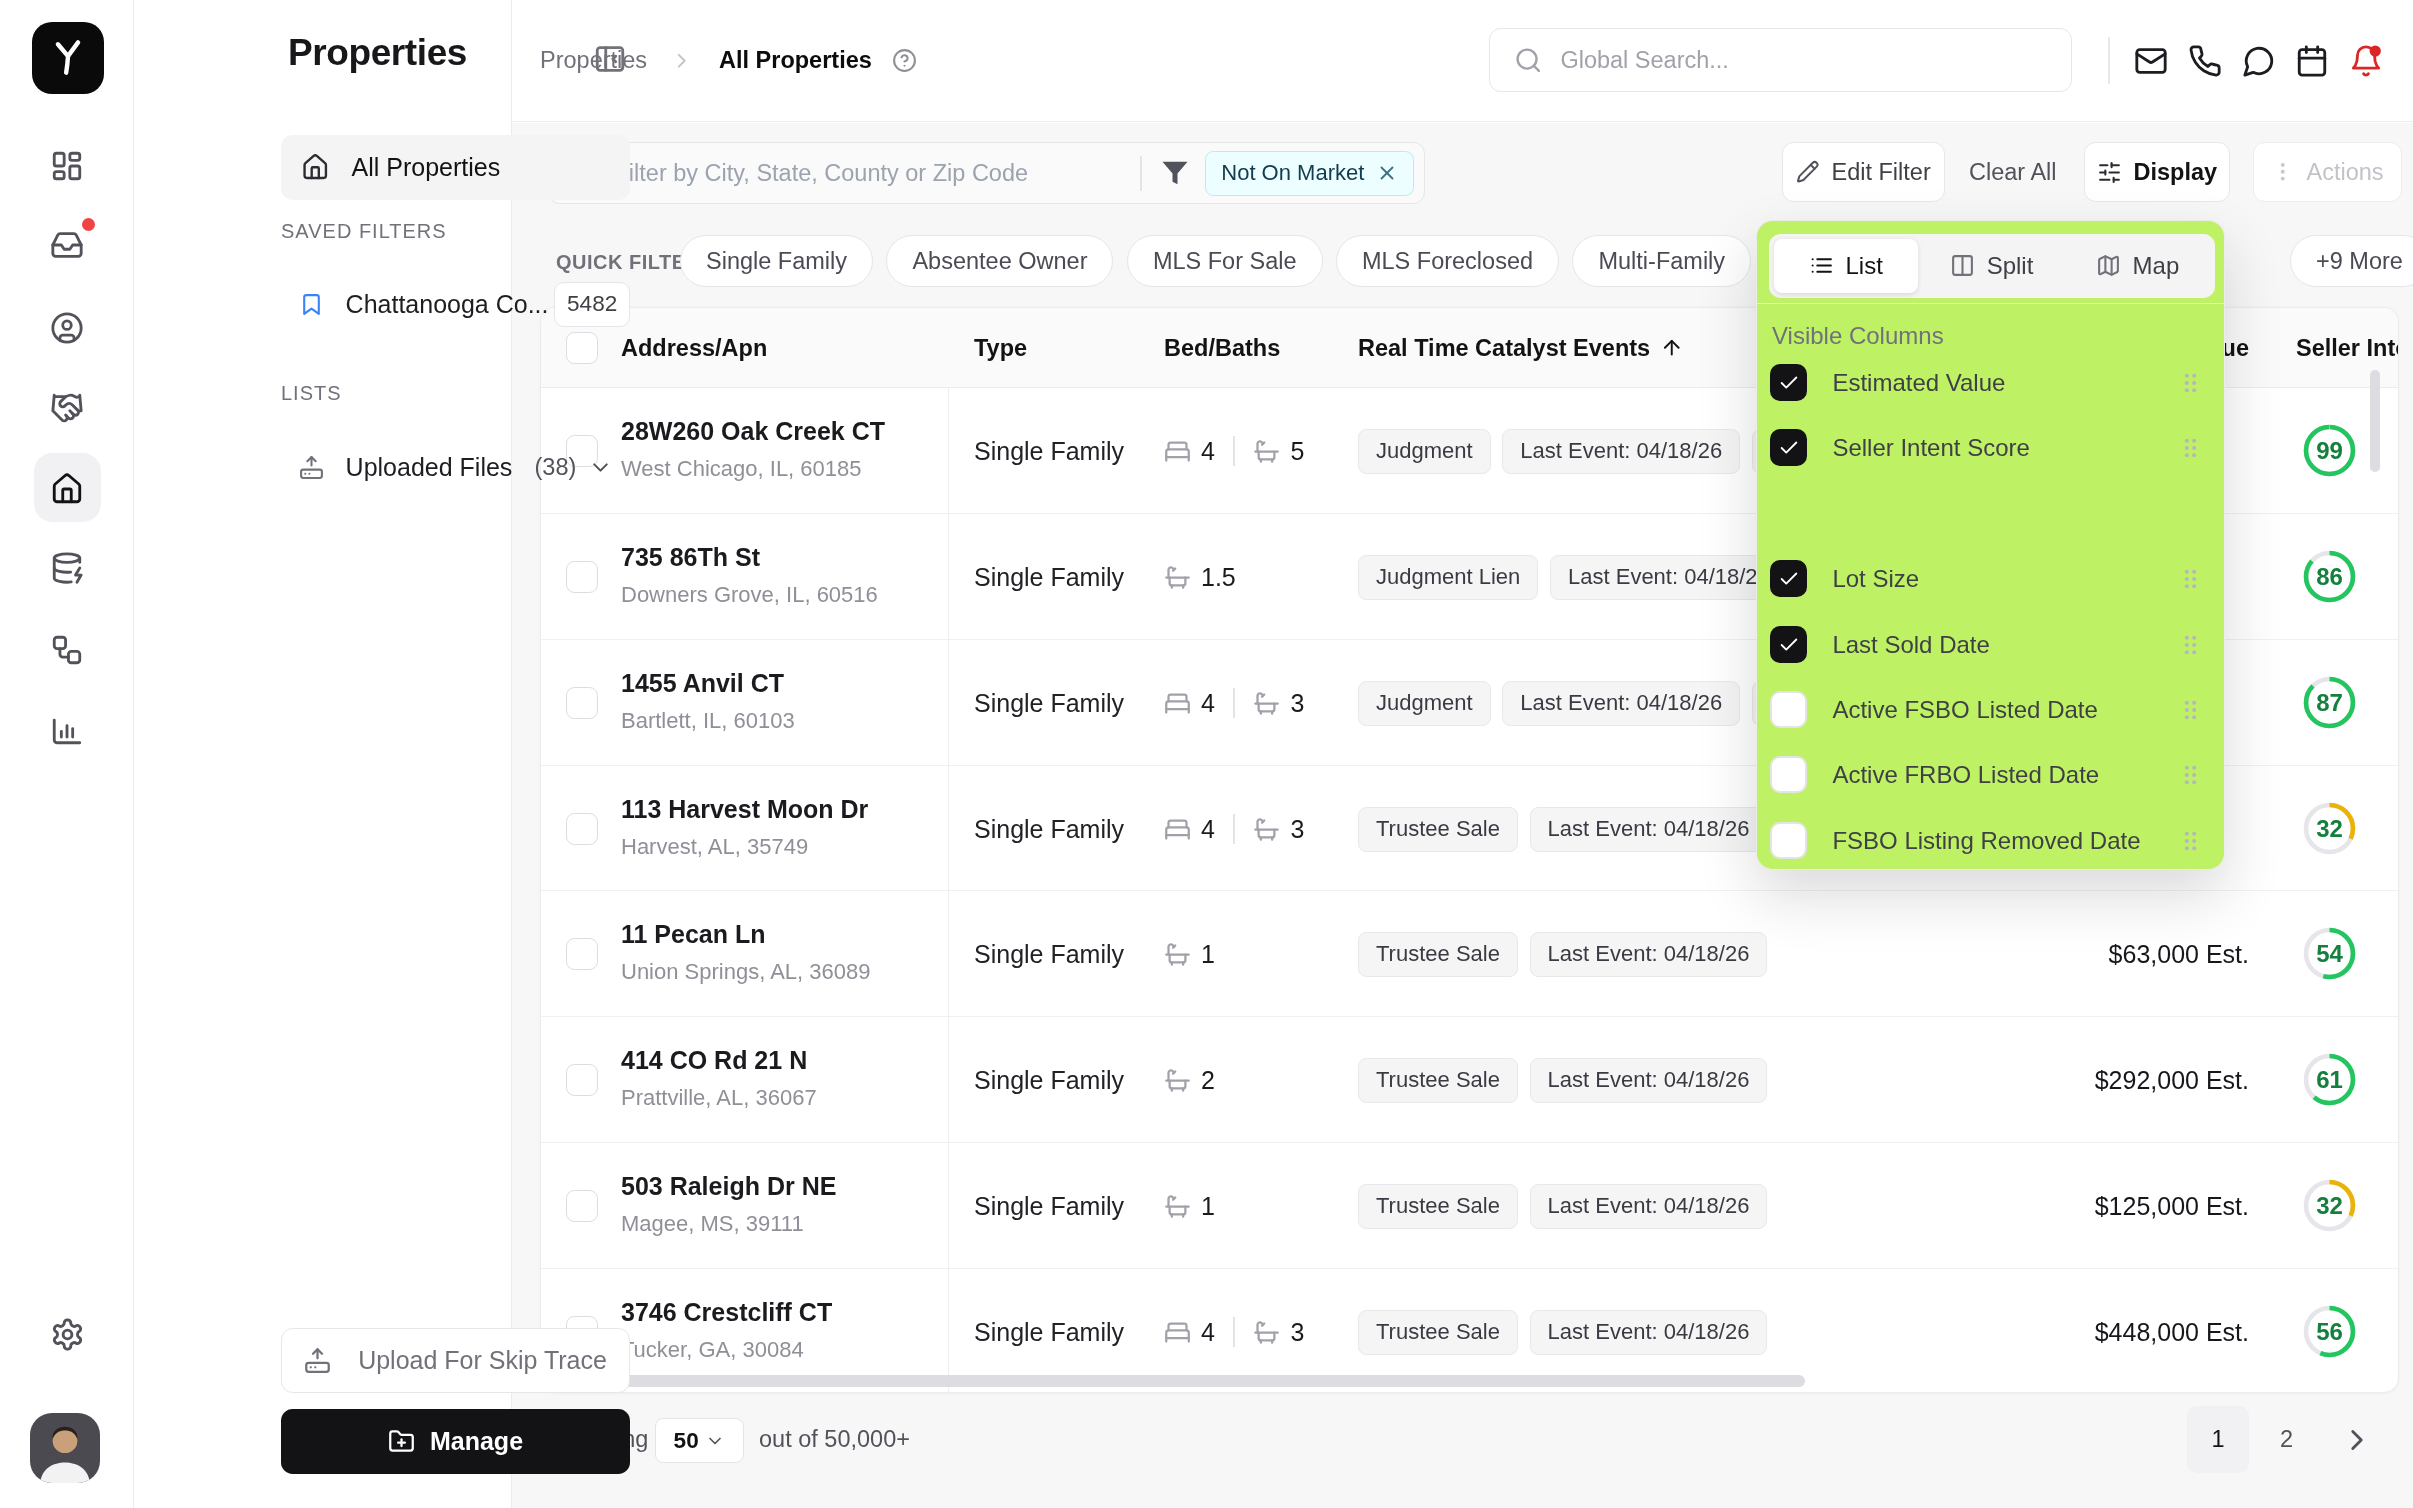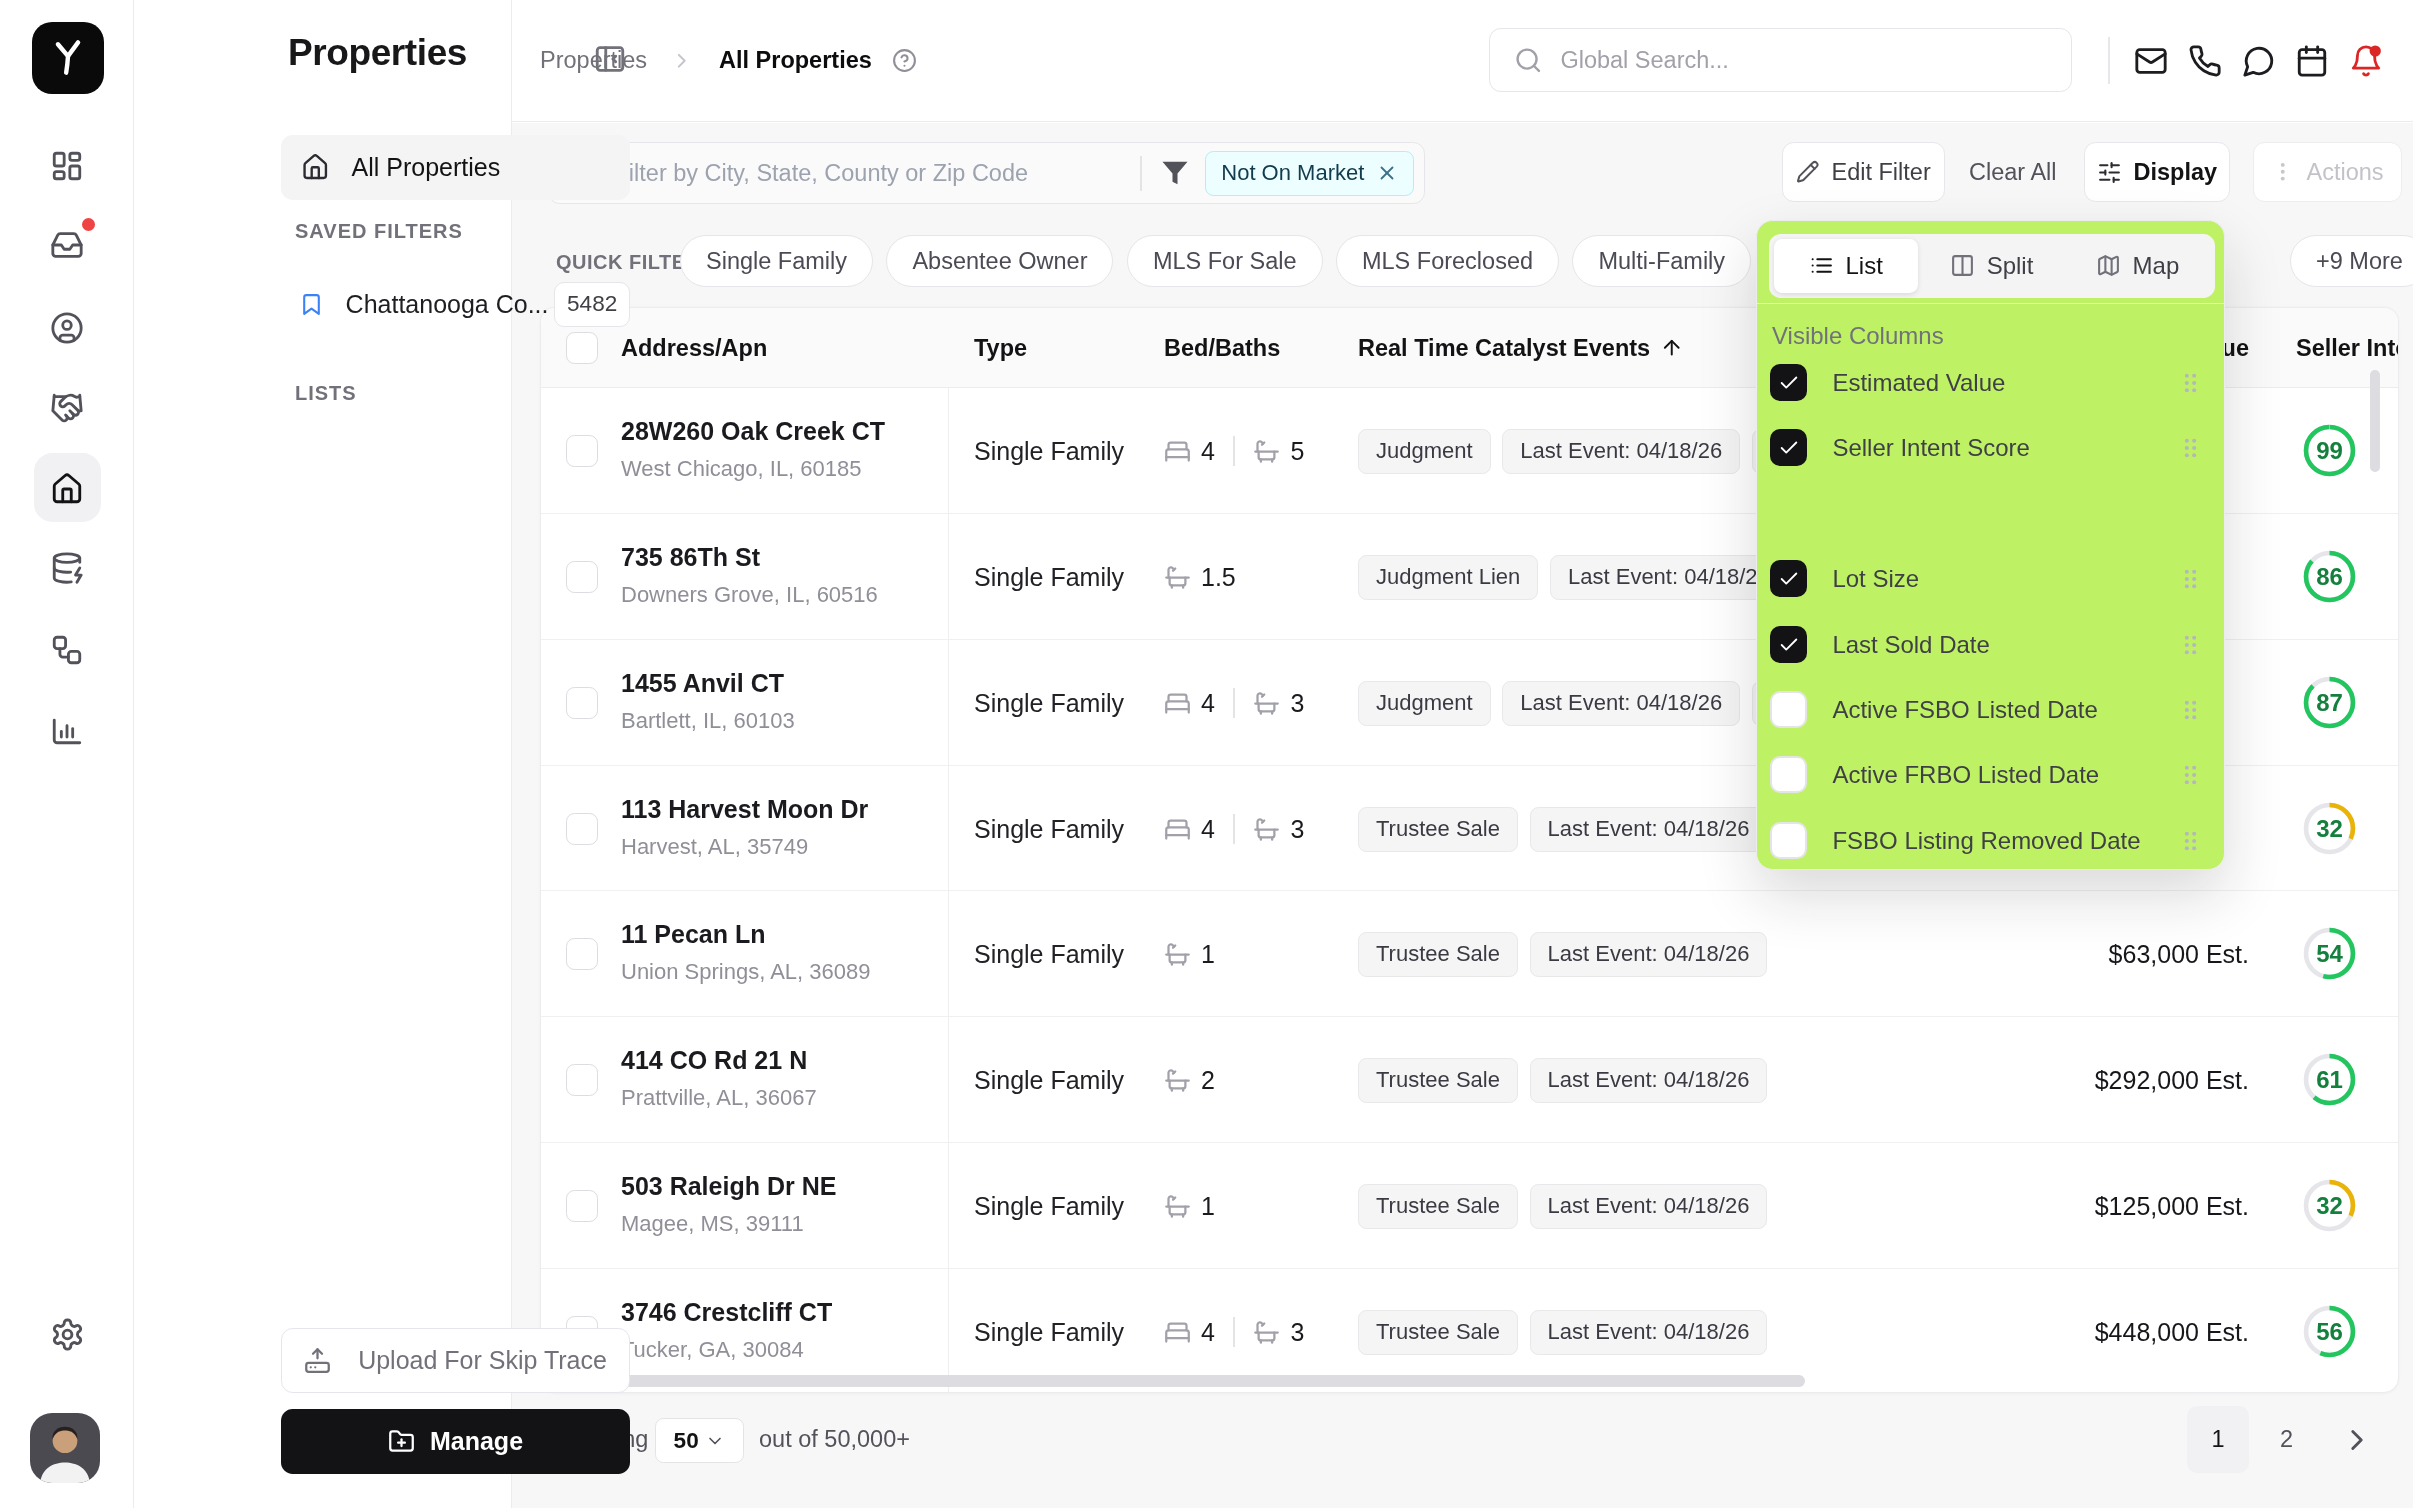--- a/index.html
+++ b/index.html
@@ -18,21 +18,21 @@
   
   .rail-btn{position:absolute;left:50px;width:34px;height:34px;color:#52525b;cursor:pointer}
   .rail-active-bg{position:absolute;left:34px;top:453px;width:67px;height:69px;border-radius:18.4px;background:#f1f1f4}
   .dot{position:absolute;border-radius:50%;background:#ef4444;border:2.5px solid #fff}
 
   
   .nav-title{position:absolute;left:154px;top:32px;font-size:37px;font-weight:700;letter-spacing:-0.4px}
   .nav-item-active{position:absolute;left:147px;top:135px;width:349px;height:65px;border-radius:11.7px;background:#f4f4f5;
     display:flex;align-items:center;gap:22px;padding-left:20px;cursor:pointer}
   .nav-item-active .lbl{font-size:25px;font-weight:500;color:#131316}
-  .sec-label{position:absolute;left:161px;font-size:20px;font-weight:700;color:#71717a;letter-spacing:1px}
+  .sec-label{position:absolute;left:147px;font-size:20px;font-weight:400;color:#71717a;letter-spacing:1px}
   .side-row{position:absolute;left:147px;width:349px;height:54px;display:flex;align-items:center;cursor:pointer}
   .side-row .lbl{font-size:25px;color:#1d1d22}
   .badge{margin-left:auto;border:1.7px solid #e6e6ea;border-radius:10px;height:45px;min-width:66px;display:flex;align-items:center;justify-content:center;
     font-size:22.6px;color:#3f3f46;padding:0 11.7px;background:#fff}
   .btn-outline{position:absolute;left:147px;width:349px;height:65px;border-radius:11.7px;border:1.7px solid #e6e6ea;background:#fff;
     display:flex;align-items:center;justify-content:center;gap:27px;font-size:25px;color:#71717a;cursor:pointer}
   .btn-dark{position:absolute;left:147px;width:349px;height:65px;border-radius:11.7px;background:#131316;color:#fff;
     display:flex;align-items:center;justify-content:center;gap:15px;font-size:25px;font-weight:600;cursor:pointer}
   .avatar{position:absolute;left:30px;top:1413px;width:70px;height:70px;border-radius:22px;overflow:hidden;cursor:pointer}
 
@@ -436,20 +436,30 @@
   <div class="side-row" style="top:277px">
     <svg width="25" height="25" style="color:#3b82f6;margin-left:17.6px" viewBox="0 0 30 30">
         <use href="#i-bookmark"></use>
       </svg>
     <span class="lbl" style="margin-left:22px">Chattanooga Co...</span>
     <span class="badge">5482</span>
   </div>
 
   <div class="sec-label" style="top:382px">LISTS</div>
 
+  <div class="side-row" style="top:440px">
+    <svg width="25" height="25" style="color:#71717a;margin-left:17.6px" viewBox="0 0 30 30">
+        <use href="#i-upload"></use>
+      </svg>
+    <span class="lbl" style="margin-left:22px">Uploaded Files</span>
+    <span style="margin-left:auto;font-size:23.5px;color:#52525b">(38)</span>
+    <svg width="25" height="25" style="color:#52525b;margin-left:11.7px;margin-right:17px" viewBox="0 0 30 30">
+        <use href="#i-chevd"></use>
+      </svg>
+  </div>
 
   <div class="btn-outline" style="top:1328px">
     <svg width="27" height="27" viewBox="0 0 32 32">
         <use href="#i-upload"></use>
       </svg>
     <span>Upload For Skip Trace</span>
   </div>
   <div class="btn-dark" style="top:1409px">
     <svg width="27" height="27" style="color:#fff" viewBox="0 0 32 32">
         <use href="#i-folderplus"></use>

